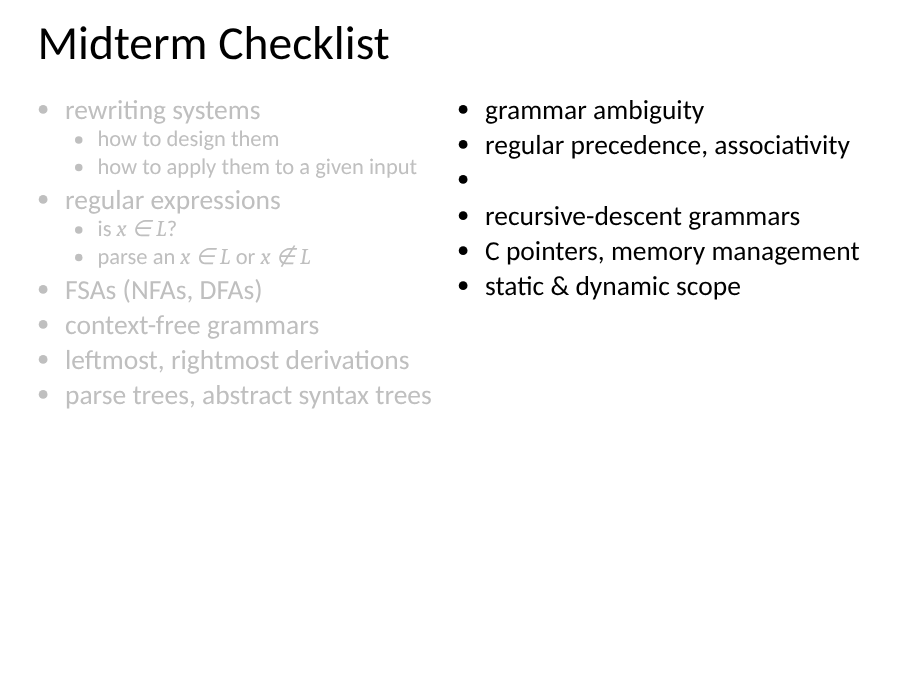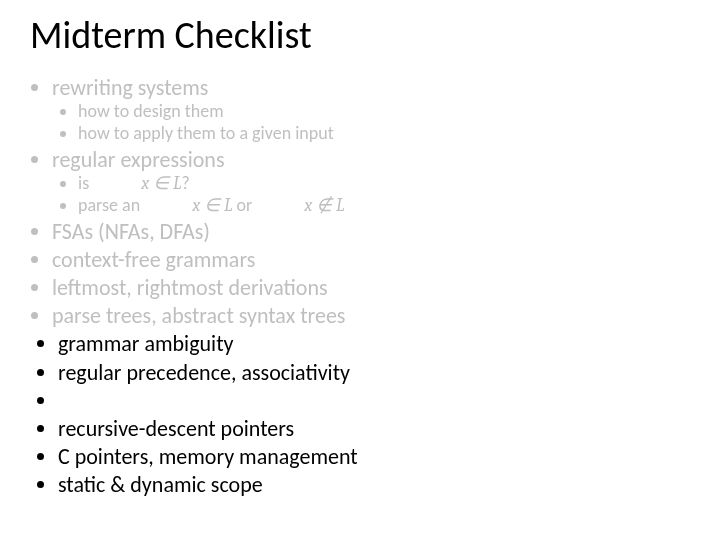--- a/index.html
+++ b/index.html
@@ -19,21 +19,21 @@
     position: relative;
   }
   .title {
     font-size: 38px;
     font-weight: 400;
     margin: 0 0 18px 0;
     letter-spacing: 0px;
   }
   .body {
     display: flex;
-    flex-direction: column;
+    flex-direction: row;
     width: 100%;
   }
   .col {
     width: 50%;
     box-sizing: border-box;
   }
   .col-left {
     color: #bfbfbf;
     padding-right: 6px;
   }
@@ -61,21 +61,20 @@
     line-height: 1.1;
     margin: 0 0 2px 0;
   }
   .col-left ul.lvl1 > li,
   .col-left ul.lvl2 > li {
     color: #bfbfbf;
   }
   .math {
     font-family: "Cambria Math", Cambria, "Times New Roman", serif;
     font-style: italic;
-    margin-left: 48px;
   }
 </style>
 </head>
 <body>
 
 <div class="slide">
   <h1 class="title">Midterm Checklist</h1>
 
   <div class="body">
 
@@ -106,21 +105,21 @@
       </ul>
     </div>
 
     <div class="col col-right">
       <ul class="lvl1">
         <li>grammar ambiguity</li>
         <li>regular precedence, associativity</li>
         <li>
         </li>
         <li>
-          <span>recursive-descent pointers</span>
+          <span>recursive-descent grammars</span>
         </li>
         <li>C pointers, memory management</li>
         <li>static &amp; dynamic scope</li>
       </ul>
     </div>
 
   </div>
 </div>
 
 </body></html>

